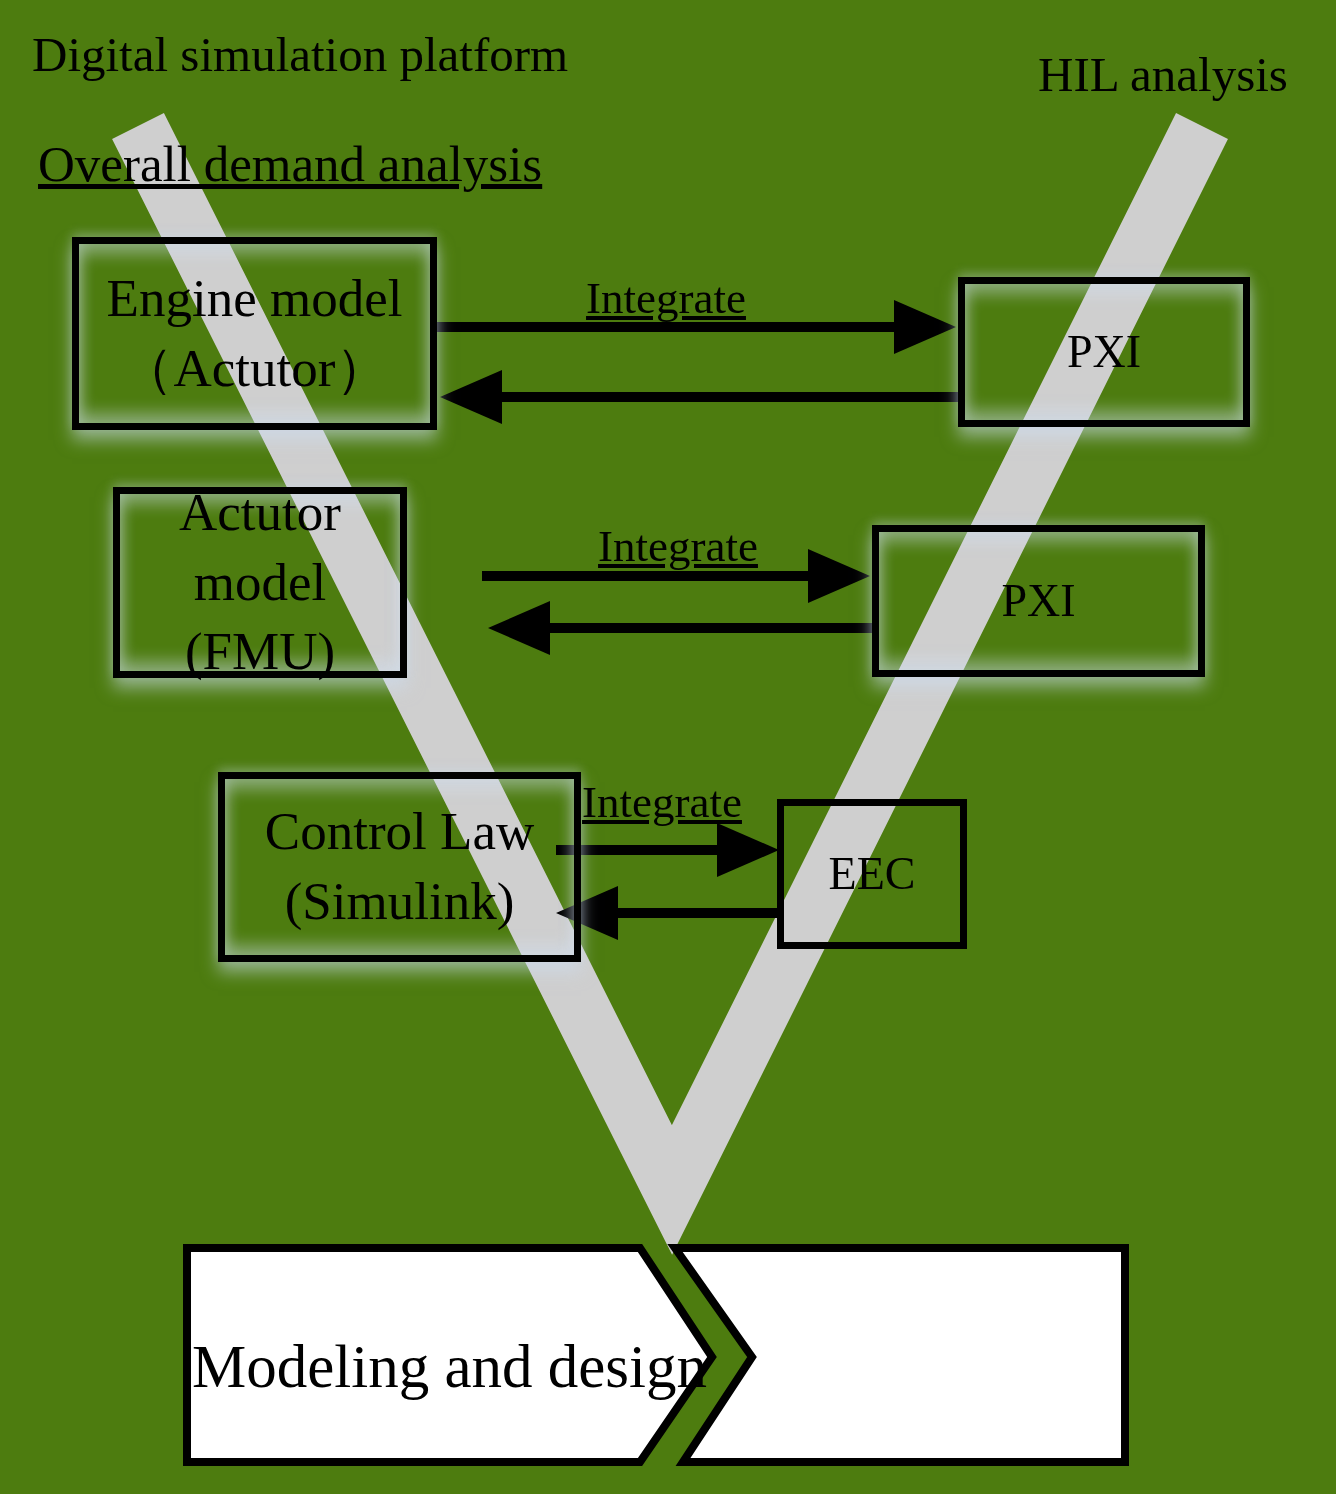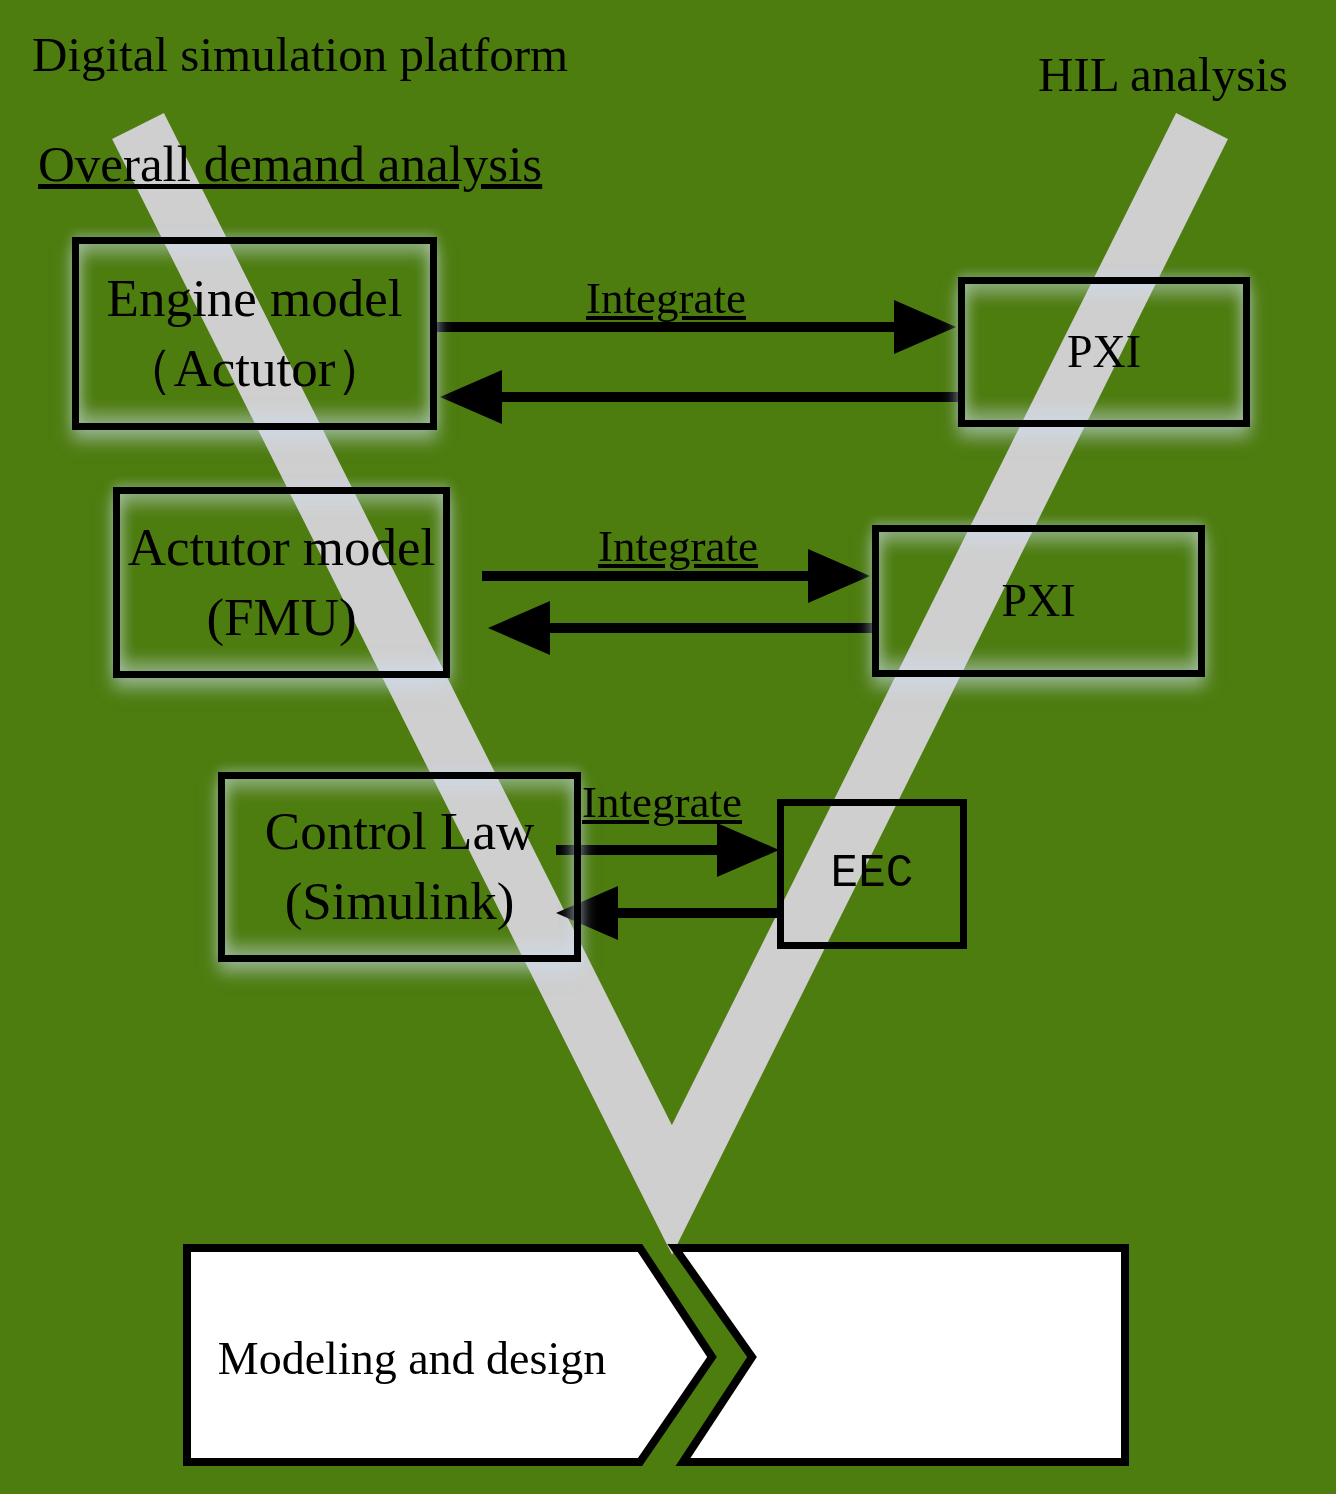--- a/index.html
+++ b/index.html
@@ -43,21 +43,21 @@
   }
   .arrow-label {
     position: absolute;
     font-size: 45px;
     text-align: center;
     white-space: nowrap;
     text-decoration: underline;
   }
   .process-label {
     position: absolute;
-    font-size: 46px;
+    font-size: 61px;
     text-align: center;
     white-space: nowrap;
   }
 </style>
 </head>
 <body>
 
 <div class="canvas">
 
   <svg class="bg" viewBox="0 0 1336 1494">
@@ -89,33 +89,33 @@
 
   <div class="node-box" style="left:72px; top:237px; width:365px; height:193px;">
     <div>Engine model</div>
     <div>（Actutor）</div>
   </div>
   <div class="arrow-label" style="left:546px; top:272px; width:240px;">Integrate</div>
   <div class="node-box" style="left:958px; top:277px; width:292px; height:150px; font-size:46px;">
     <div>PXI</div>
   </div>
 
-  <div class="node-box" style="left:113px; top:487px; width:337px; height:191px;">
+  <div class="node-box" style="left:113px; top:487px; width:294px; height:191px;">
     <div>Actutor model</div>
     <div>(FMU)</div>
   </div>
   <div class="arrow-label" style="left:558px; top:520px; width:240px;">Integrate</div>
   <div class="node-box" style="left:872px; top:525px; width:333px; height:152px; font-size:46px;">
     <div>PXI</div>
   </div>
 
   <div class="node-box" style="left:190px; top:772px; width:363px; height:190px;margin-left:28px;">
     <div>Control Law</div>
     <div>(Simulink)</div>
   </div>
   <div class="arrow-label" style="left:552px; top:776px; width:220px;">Integrate</div>
-  <div class="node-box" style="left:777px; top:799px; width:190px; height:150px; font-size:46px; box-shadow:none;font-family:Liberation Mono, monospace;">
+  <div class="node-box" style="left:777px; top:799px; width:190px; height:150px; font-size:46px; box-shadow:none;">
     <div>EEC</div>
   </div>
 
   <div class="process-label" style="left:192px; top:1332px; width:440px;">Modeling and design</div>
 
 </div>
 
 </body></html>

